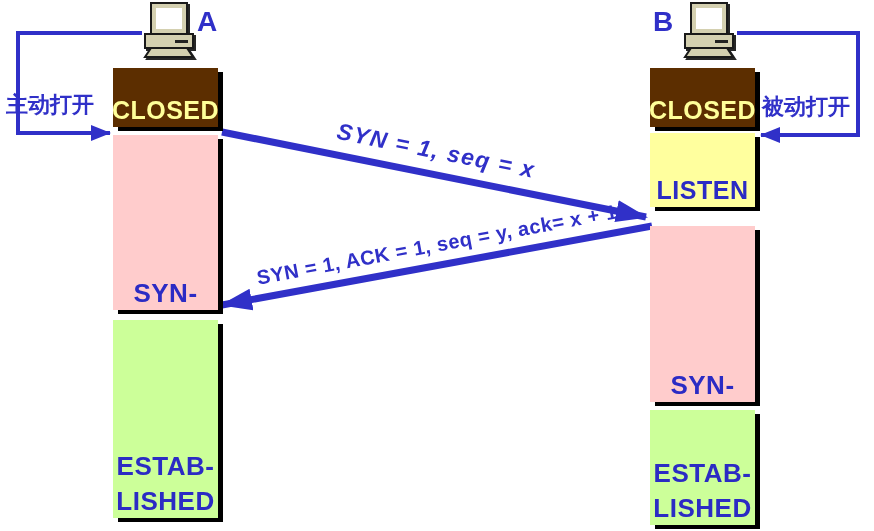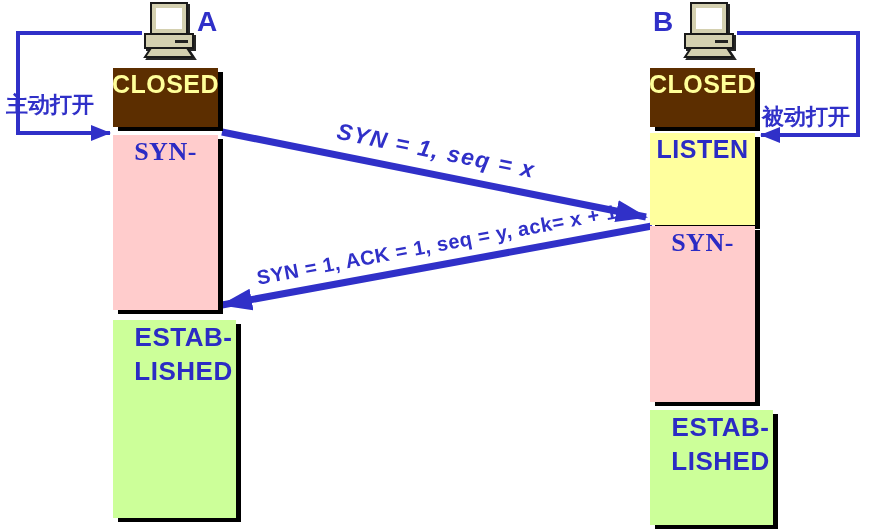--- a/index.html
+++ b/index.html
@@ -2,53 +2,53 @@
 <html style="--arrow-blue: #3030C8; --box-text-blue: #2B2BC4; --closed-bg: #5C2E00; --closed-text: #FFFF99; --pink-bg: #FFCCCC; --yellow-bg: #FFFF9E; --green-bg: #CCFF99; --computer-beige: #D4D0B0; --shadow: #000000;"><head>
 <meta charset="utf-8">
 <style>
   html,body{margin:0;padding:0;background:#fff;}
   #canvas{
     position:relative;width:874px;height:531px;background:#ffffff;
     font-family:"Liberation Sans",sans-serif;overflow:hidden;
   }
   
   .state-box{
-    position:absolute;display:flex;flex-direction:column;justify-content:flex-start;
+    position:absolute;display:flex;flex-direction:column;justify-content:flex-end;
     align-items:center;font-weight:bold;font-size:26px;line-height:1.32;
     color:var(--box-text-blue);box-shadow:5px 4px 0 var(--shadow);
     letter-spacing:0.5px;
   }
   .box-closed{background:var(--closed-bg);color:var(--closed-text);font-size:25px;}
-  .box-pink{background:var(--pink-bg);font-family:Liberation Serif, serif;}
+  .box-pink{background:var(--pink-bg);}
   .box-yellow{background:var(--yellow-bg);font-size:25px;}
-  .box-green{background:var(--green-bg);padding-left:18px;}
+  .box-green{background:var(--green-bg);}
   #closed-a{left:113px;top:68px;width:105px;height:59px;}
   #syn-sent{left:113px;top:135px;width:105px;height:175px;}
   #estab-a{left:113px;top:320px;width:105px;height:198px;}
   #closed-b{left:650px;top:68px;width:105px;height:59px;}
-  #listen{left:650px;top:133px;width:105px;height:92px;}
+  #listen{left:650px;top:133px;width:105px;height:74px;}
   #syn-rcvd{left:650px;top:226px;width:105px;height:176px;}
   #estab-b{left:650px;top:410px;width:105px;height:115px;}
   
   .host-icon{position:absolute;filter:drop-shadow(2px 2px 0 rgba(0,0,0,0.85));}
   #host-icon-a{left:138px;top:2px;}
   #host-icon-b{left:678px;top:2px;}
   .host-label{
     position:absolute;font-weight:bold;font-size:28px;color:var(--arrow-blue);
   }
   #host-label-a{left:197px;top:6px;}
   #host-label-b{left:653px;top:6px;}
   .icon-beige{fill:var(--computer-beige);stroke:#1a1a1a;stroke-width:2;}
   
   .open-label{
     position:absolute;font-weight:bold;font-size:22px;color:var(--arrow-blue);
     white-space:nowrap;
   }
   #active-open{left:6px;top:90px;}
-  #passive-open{left:762px;top:92px;margin-top:10px;}
+  #passive-open{left:762px;top:92px;}
   
   #arrow-layer{position:absolute;left:0;top:0;pointer-events:none;}
   .conn{stroke:var(--arrow-blue);stroke-width:4;fill:none;}
   .main-arrow{stroke:var(--arrow-blue);stroke-width:7;fill:none;}
   .ah-fill{fill:var(--arrow-blue);}
   
   .msg{
     position:absolute;color:var(--arrow-blue);font-weight:bold;white-space:nowrap;
     transform:translate(-50%,-50%) rotate(var(--rot));
   }

